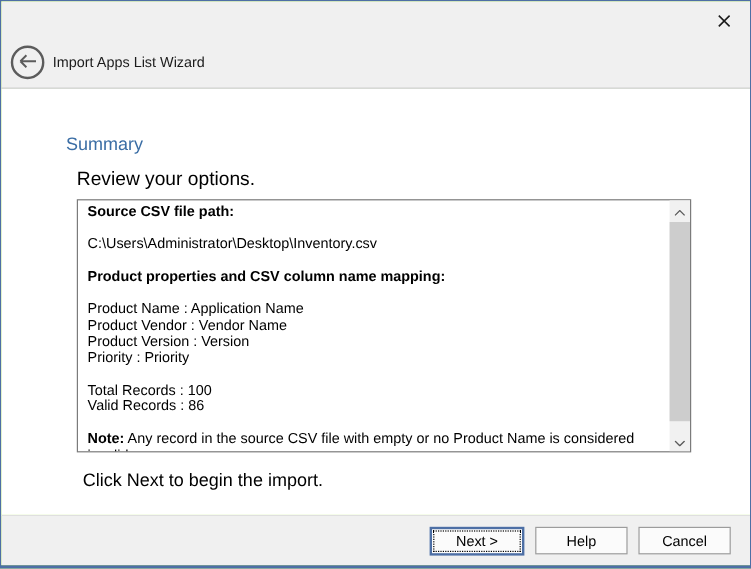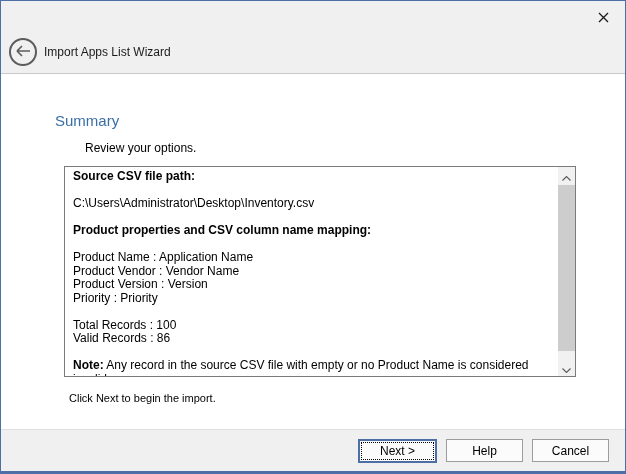--- a/index.html
+++ b/index.html
@@ -46,22 +46,22 @@
   }
   .window-title { font-size: 12px; color: #1b1b1b; }
 
   
   .content { position: relative; height: 355px; background: #fff; }
   .heading {
     margin: 16px; position: absolute; left: 38px; top: 22px;
     font-size: 15px; font-weight: 400;
     color: var(--heading, #3b6ea5);
   }
-  .review { position: absolute; left: 84px; top: 67px; font-size: 12px; }
-  .click-next { position: absolute; left: 68px; top: 318px; font-size: 11px; }
+  .review { position: absolute; left: 63px; top: 67px; font-size: 16px; }
+  .click-next { position: absolute; left: 68px; top: 318px; font-size: 15px; }
 
   .summary-box {
     position: absolute; left: 63px; top: 92px;
     width: 512px; height: 211px;
     border: 1px solid var(--box_border, #7b7b7b);
     background: #fff;
     display: flex;
   }
   .summary-text {
     flex: 1; padding: 3px 8px;

